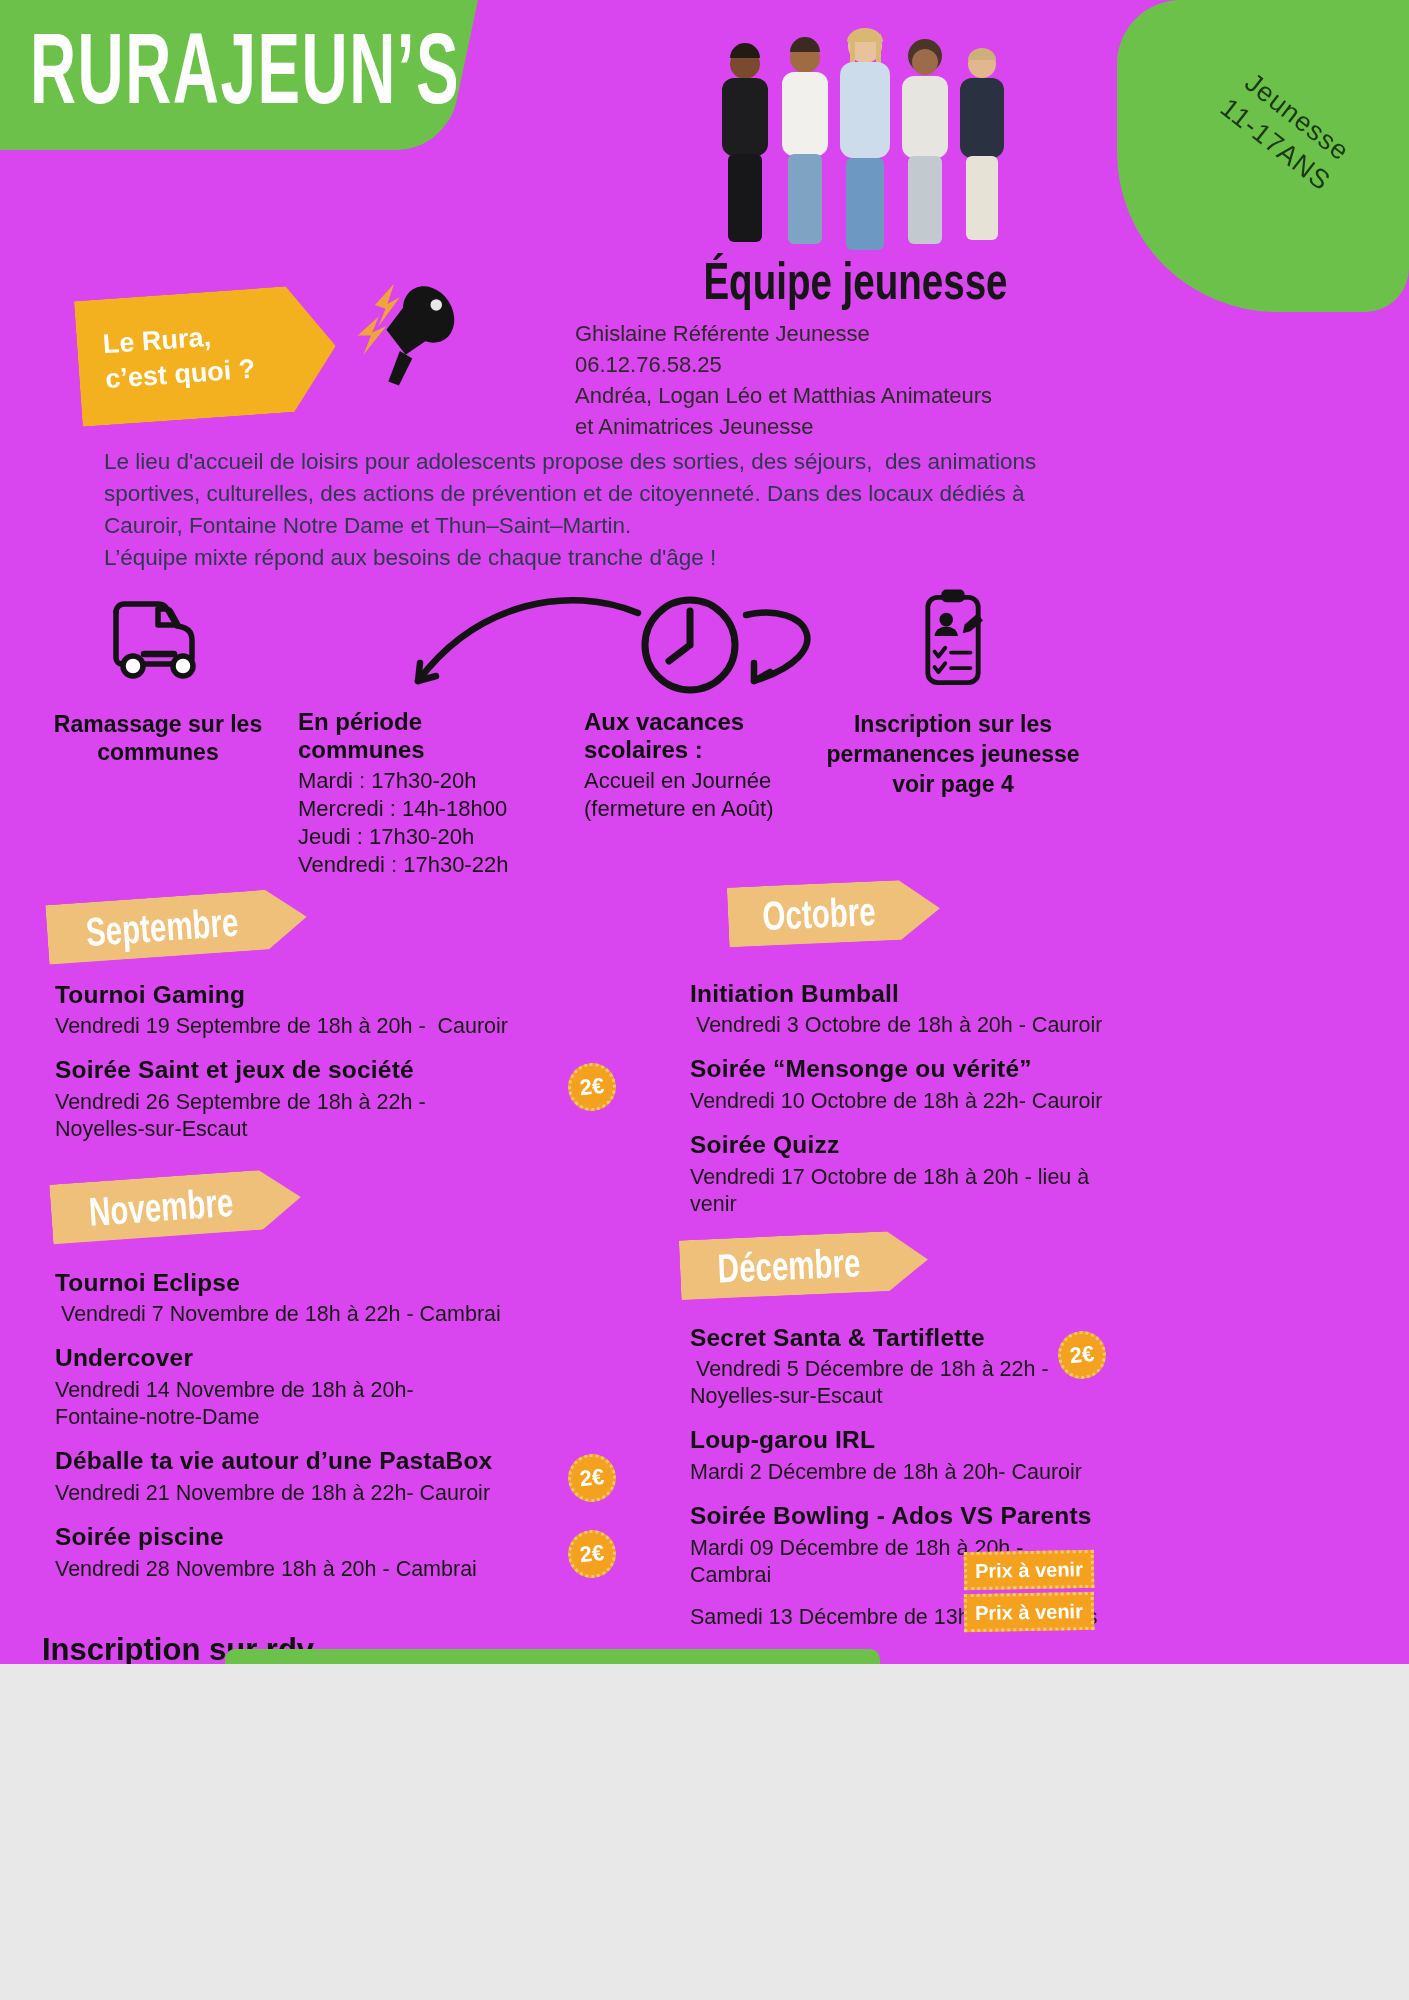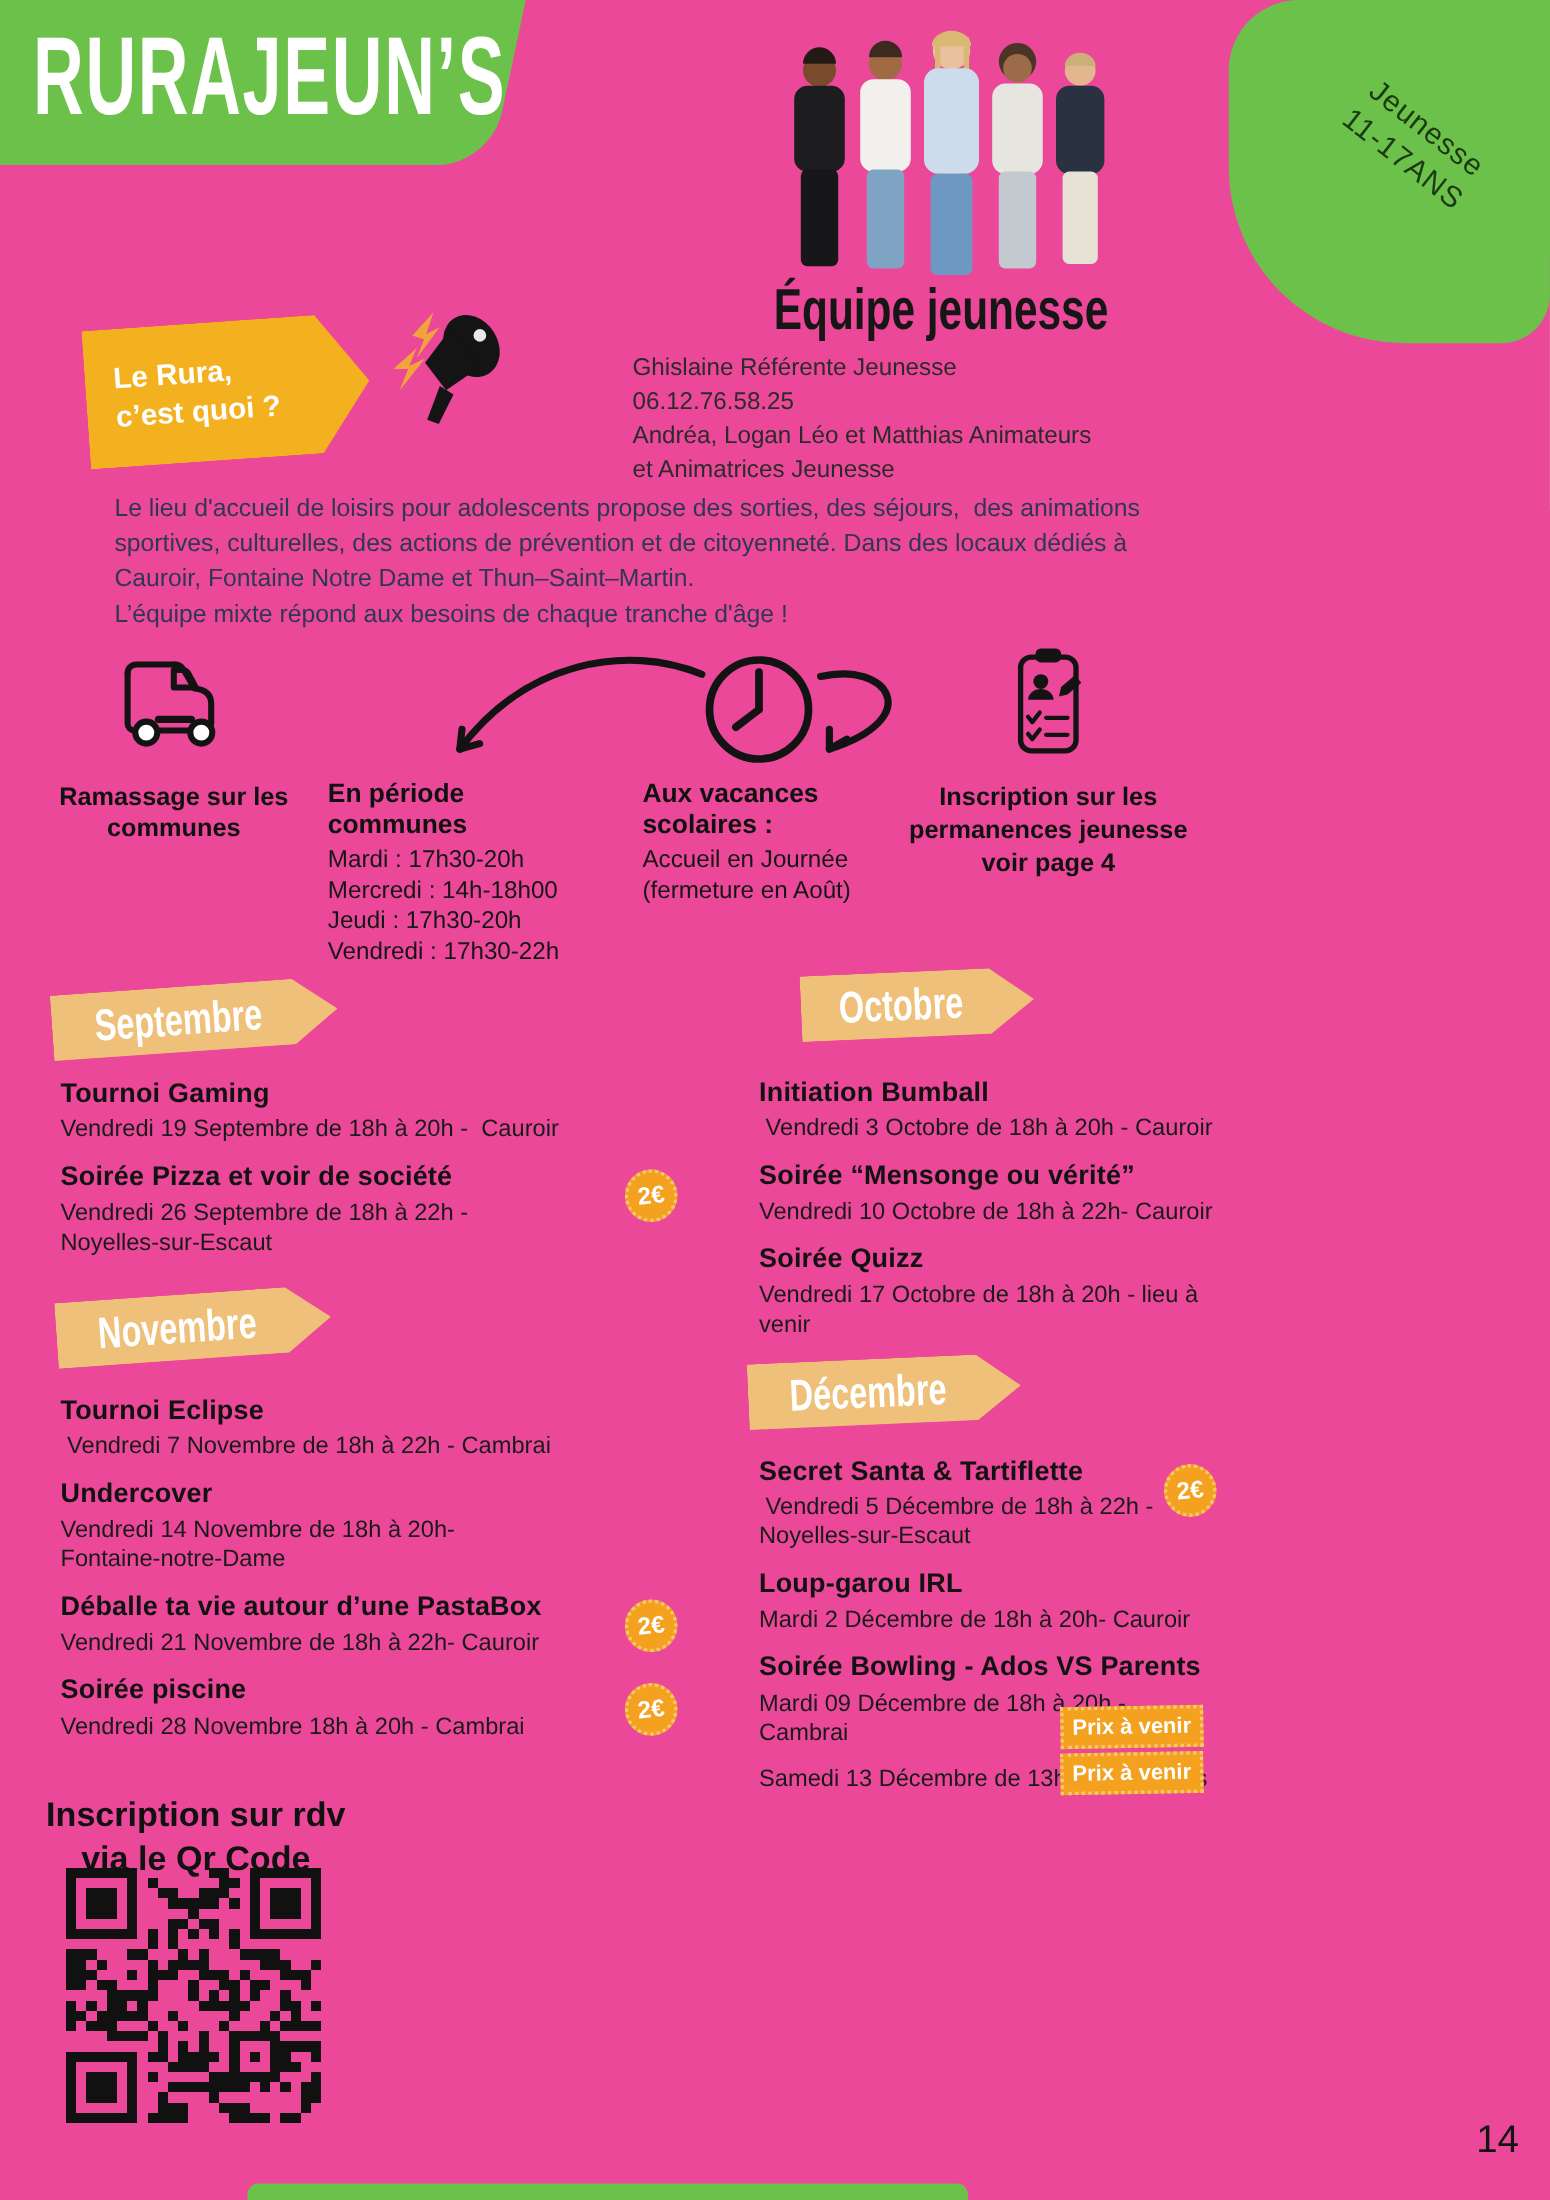--- a/index.html
+++ b/index.html
@@ -1,16 +1,16 @@
 <!DOCTYPE html>
 <html><head>
 <meta charset="utf-8">
 <style>
   html,body{margin:0;padding:0;background:#e8e8e8;}
-  .page{position:relative;width:1409px;height:2000px;background:#ec4899;overflow:hidden;
+  .page{position:relative;width:1409px;height:1664px;background:#d946ef;overflow:hidden;
         font-family:"Liberation Sans",sans-serif;color:#151515;}
   .pre{white-space:pre-wrap;}
 
   
   .header-band{position:absolute;left:-34px;top:0;width:512px;height:150px;background:#6cc14b;
                border-bottom-right-radius:48px;transform:skewX(-12deg);transform-origin:left top;}
   .brand-title{position:absolute;left:30px;top:18px;margin:0;font-size:84px;font-weight:700;
                color:#fff;letter-spacing:2px;line-height:1;}
   .cond{display:inline-block;transform:scale(.76,1.2);transform-origin:left top;white-space:pre-wrap;}
   .condc{display:inline-block;transform:scale(.82,1.12);transform-origin:center top;white-space:pre-wrap;}
@@ -207,21 +207,21 @@
   <div class="registration-label">Inscription sur les permanences jeunesse voir page 4</div>
 
   <section class="month sec-sept">
     <div class="month-banner"><span class="month-banner-text condc">Septembre</span></div>
     <div class="events">
         <div class="event">
           <div class="event-title">Tournoi Gaming</div>
           <div class="event-details">Vendredi 19 Septembre de 18h à 20h -  Cauroir</div>
         </div>
         <div class="event">
-          <div class="event-title">Soirée Pizza et voir de société</div>
+          <div class="event-title">Soirée Saint et jeux de société</div>
           <div class="event-details">Vendredi 26 Septembre de 18h à 22h -
 Noyelles-sur-Escaut</div>
           <span class="badge badge-circle">2€</span>
         </div>
       </div>
   </section>
   <section class="month sec-oct">
     <div class="month-banner"><span class="month-banner-text condc">Octobre</span></div>
     <div class="events">
         <div class="event">

